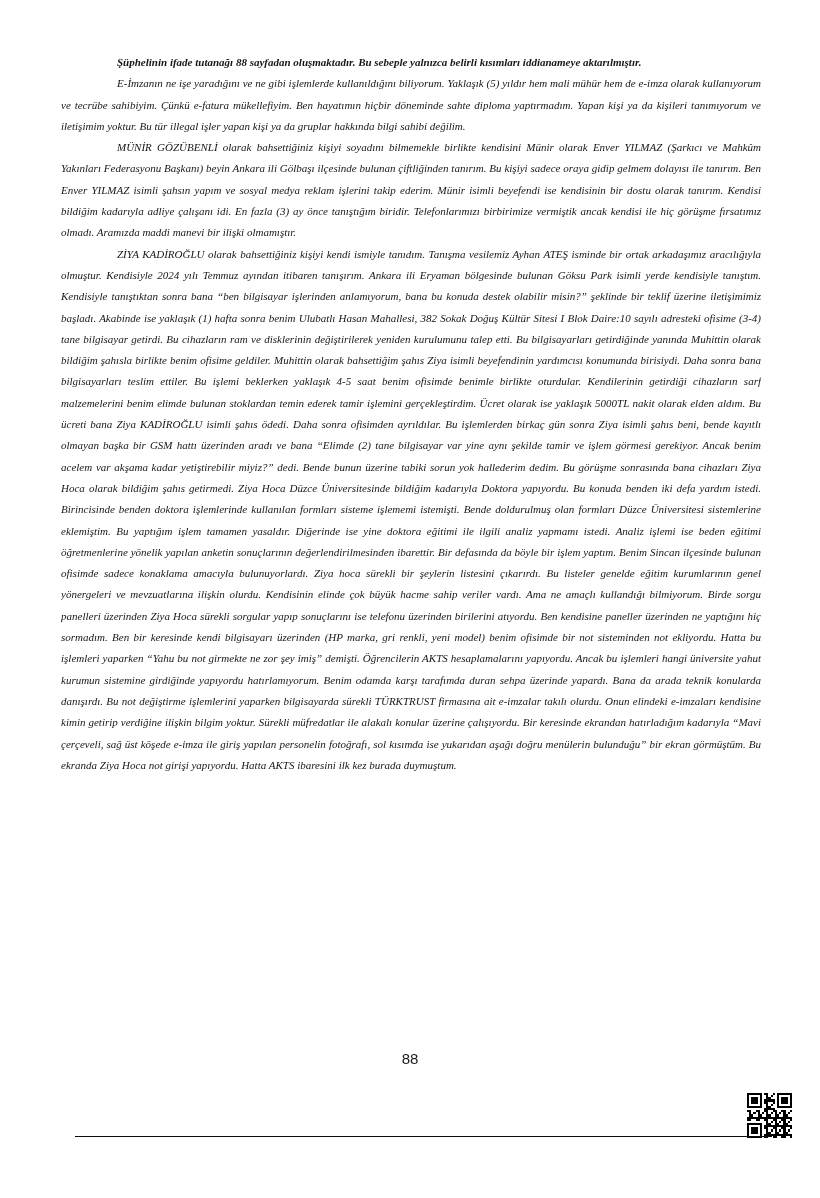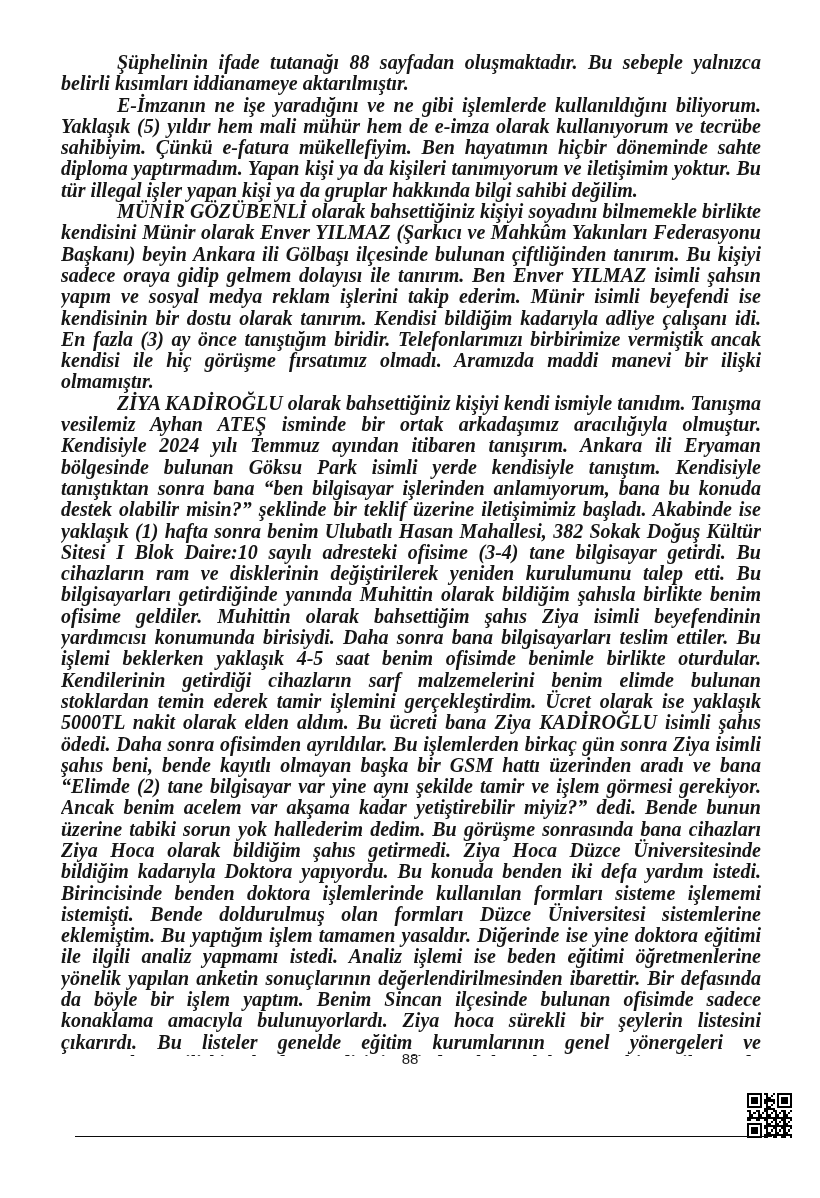--- a/index.html
+++ b/index.html
@@ -11,25 +11,25 @@
     font-family:"Liberation Serif", serif;
     color:#161616;
     box-shadow:0 0 4px rgba(0,0,0,.25);
   }
   .text-block{
     position:absolute;
     left:61px;top:52px;
     width:700px;height:1004px;
     overflow:hidden;
     font-style:italic;
-    font-size:20px;
+    font-size:11px;
     line-height:21.3px;
     text-align:justify;
   }
-  .text-block p{margin:0;text-indent:56px;font-weight:bold;}
+  .text-block p{margin:0;text-indent:56px;}
   .text-block p.emph{font-weight:bold;}
   .page-number{
     position:absolute;
     left:0;top:1050px;width:100%;
     text-align:center;
     font-family:"Liberation Sans", sans-serif;
     font-style:normal;
     font-size:15px;
     color:#1d1d1d;
   }

